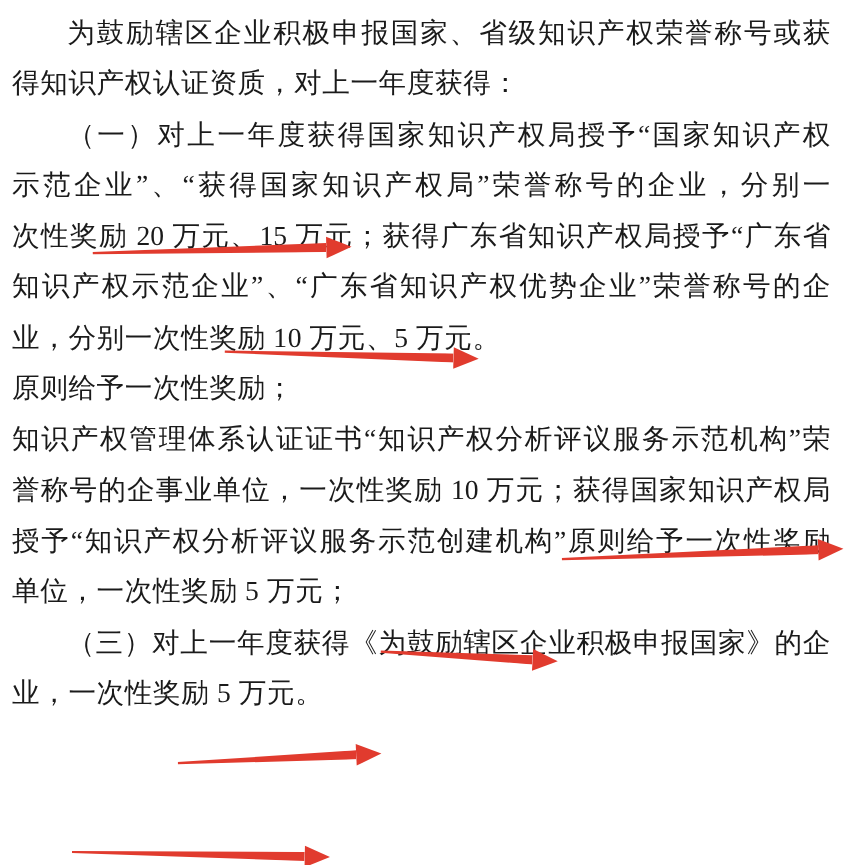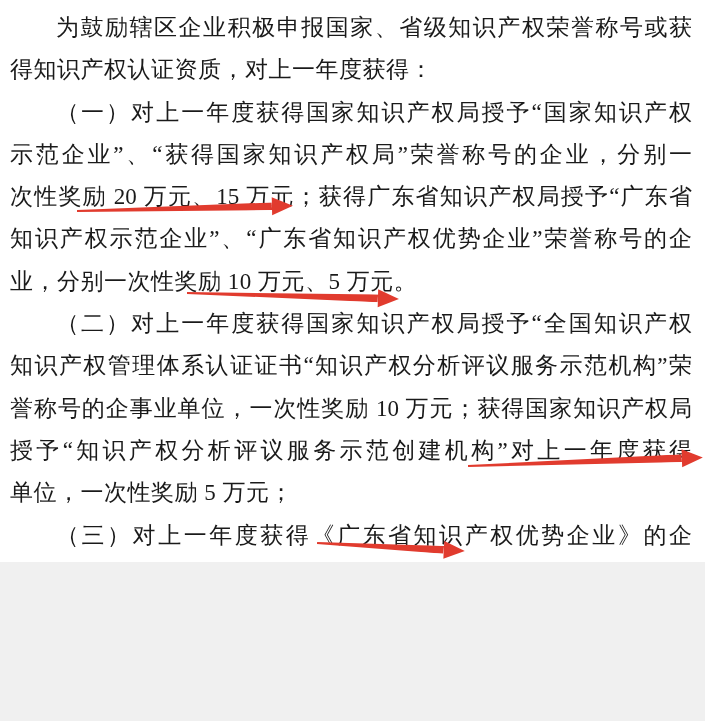--- a/index.html
+++ b/index.html
@@ -3,21 +3,21 @@
 <meta charset="utf-8">
 <style>
   html, body { margin: 0; padding: 0; }
   body {
     width: 705px; height: 721px;
     background: #f0f0f0;
     font-family: "Liberation Serif", "DejaVu Serif", serif;
   }
   .page {
     position: relative;
-    width: 705px; height: 562px;
+    width: 705px; height: 721px;
     background: var(--page-bg, #ffffff);
     overflow: hidden;
   }
   .textcol {
     position: absolute;
     left: 10px; top: 7px;
     width: 682px;
     color: var(--text-color, #1a1a1a);
     font-size: 23px;
     line-height: 42.3px;
@@ -68,26 +68,26 @@
 
 <div class="page">
   <div class="textcol">
     <div class="line indent just">为鼓励辖区企业积极申报国家、省级知识产权荣誉称号或获</div>
     <div class="line">得知识产权认证资质，对上一年度获得：</div>
     <div class="line indent just">（一）对上一年度获得国家知识产权局授予“国家知识产权</div>
     <div class="line just">示范企业”、“获得国家知识产权局”荣誉称号的企业，分别一</div>
     <div class="line just">次性奖励 20 万元、15 万元；获得广东省知识产权局授予“广东省</div>
     <div class="line just">知识产权示范企业”、“广东省知识产权优势企业”荣誉称号的企</div>
     <div class="line">业，分别一次性奖励 10 万元、5 万元。</div>
-    <div class="line indent just">（二）对上一年度获得国家知识产权局授予“全国知识产权</div>
+    <div class="line">原则给予一次性奖励；</div>
     <div class="line just">知识产权管理体系认证证书“知识产权分析评议服务示范机构”荣</div>
     <div class="line just">誉称号的企事业单位，一次性奖励 10 万元；获得国家知识产权局</div>
-    <div class="line just">授予“知识产权分析评议服务示范创建机构”对上一年度获得</div>
+    <div class="line just">授予“知识产权分析评议服务示范创建机构”原则给予一次性奖励</div>
     <div class="line">单位，一次性奖励 5 万元；</div>
-    <div class="line indent just">（三）对上一年度获得《广东省知识产权优势企业》的企</div>
+    <div class="line indent just">（三）对上一年度获得《为鼓励辖区企业积极申报国家》的企</div>
     <div class="line">业，一次性奖励 5 万元。</div>
   </div>
 
   <div class="arrow a1">
       <div class="shaft"></div>
       <div class="head"></div>
     </div>
   <div class="arrow a2">
       <div class="shaft"></div>
       <div class="head"></div>

